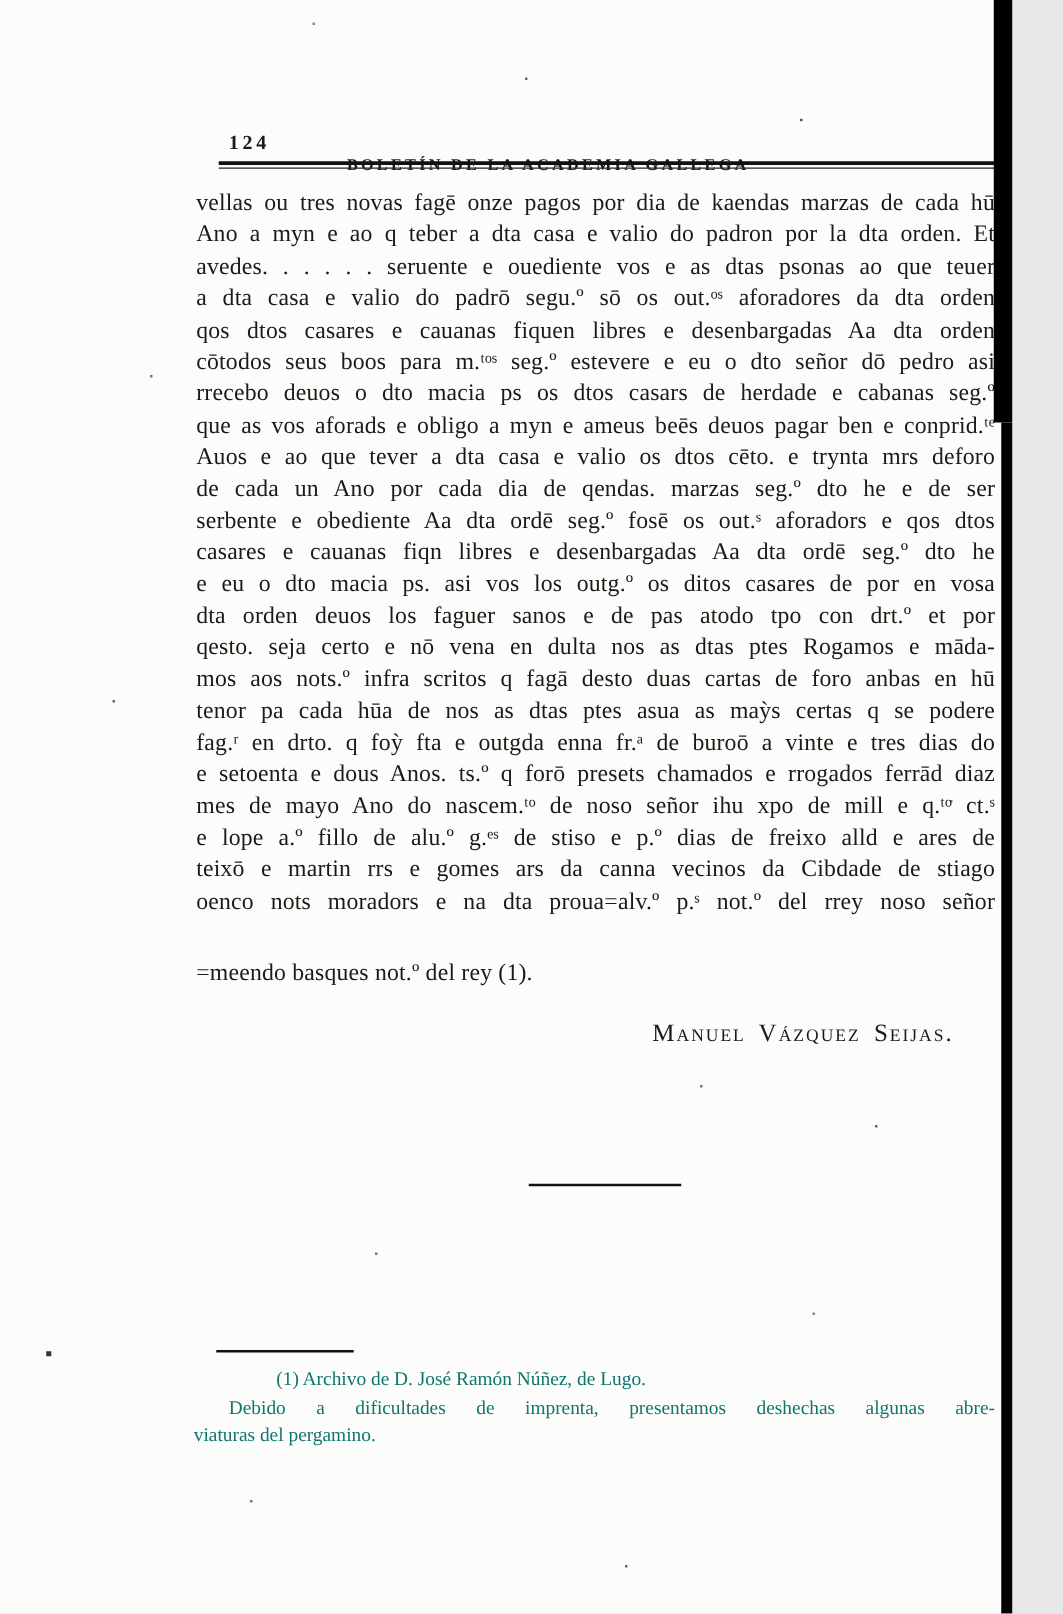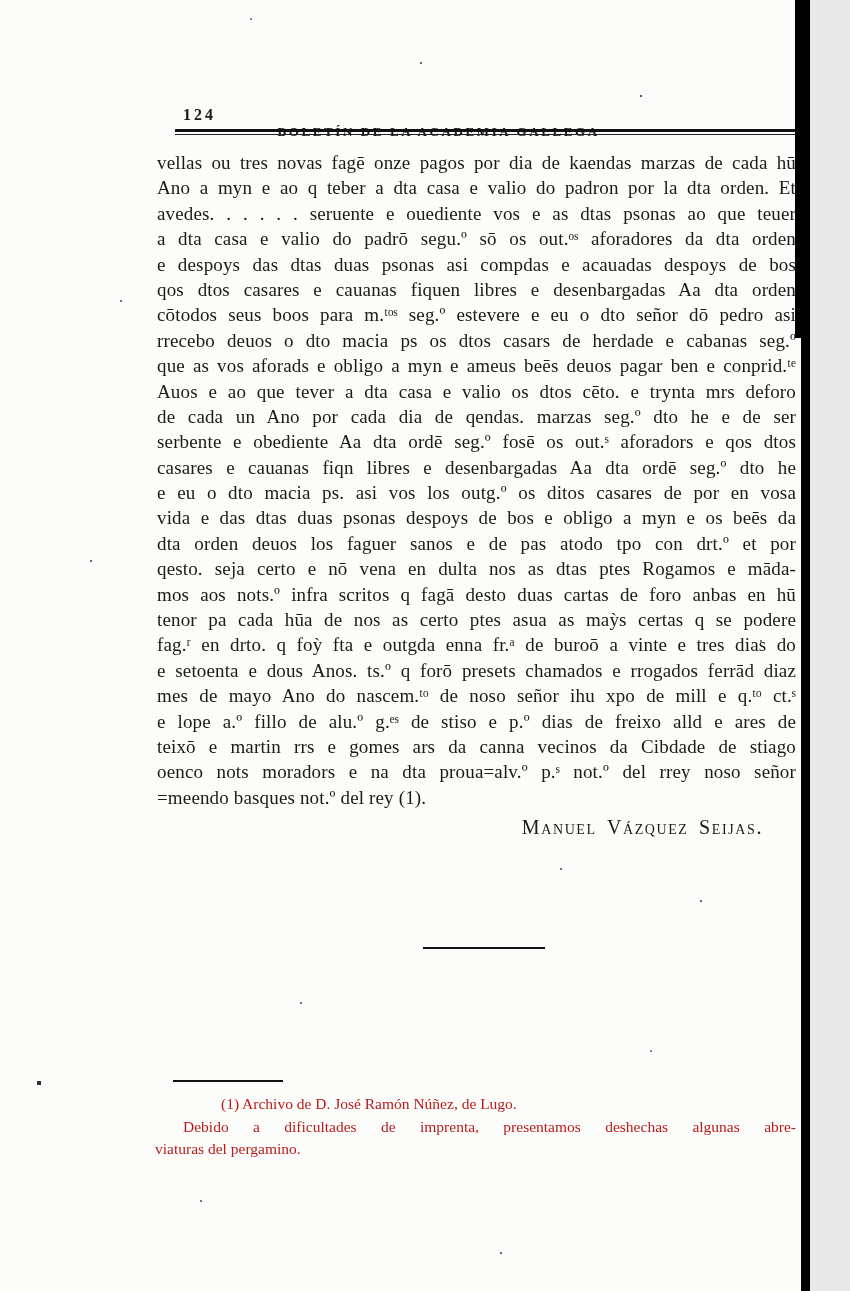--- a/index.html
+++ b/index.html
@@ -95,20 +95,21 @@
   }
   .body-text .line {
     text-align: justify;
     text-align-last: justify;
     height: 25.4px;
     white-space: nowrap-normal;
   }
   .body-text .line.last {
     text-align: left;
     text-align-last: left;
+    margin-top: 32px;
   }
 
   
   .signature {
     position: absolute;
     left: 157px; top: 816px;
     width: 639px;
     text-align: right;
     padding-right: 0;
     box-sizing: border-box;
@@ -137,21 +138,21 @@
     left: 173px; top: 1080px;
     width: 110px; height: 2px;
     background: #111;
   }
   .footnote {
     position: absolute;
     left: 155px; top: 1093px;
     width: 641px;
     font-size: 15.5px;
     line-height: 22.5px;
-    color: #b91c1c;
+    color: #0f766e;
   }
   .footnote .fn-line-1 { text-indent: 66px; }
   .footnote .fn-line-2 {
     text-indent: 28px;
     text-align: justify;
     text-align-last: justify;
   }
   .footnote .fn-line-3 { text-indent: 0; }
 </style>
 </head>
@@ -169,35 +170,33 @@
   <div class="header-rule">
     <div class="thick"></div>
     <div class="thin"></div>
   </div>
 
   <div class="body-text">
       <div class="line">vellas ou tres novas fagē onze pagos por dia de kaendas marzas de cada hū</div>
       <div class="line">Ano a myn e ao q teber a dta casa e valio do padron por la dta orden. Et</div>
       <div class="line">avedes. . . . . . seruente e ouediente vos e as dtas psonas ao que teuer</div>
       <div class="line">a dta casa e valio do padrō segu.º sō os out.ᵒˢ aforadores da dta orden</div>
-      <div class="line">e despoys das dtas duas psonas asi compdas e acauadas despoys de bos</div>
       <div class="line">qos dtos casares e cauanas fiquen libres e desenbargadas Aa dta orden</div>
       <div class="line">cōtodos seus boos para m.ᵗᵒˢ seg.º estevere e eu o dto señor dō pedro asi</div>
       <div class="line">rrecebo deuos o dto macia ps os dtos casars de herdade e cabanas seg.º</div>
       <div class="line">que as vos aforads e obligo a myn e ameus beēs deuos pagar ben e conprid.ᵗᵉ</div>
       <div class="line">Auos e ao que tever a dta casa e valio os dtos cēto. e trynta mrs deforo</div>
       <div class="line">de cada un Ano por cada dia de qendas. marzas seg.º dto he e de ser</div>
       <div class="line">serbente e obediente Aa dta ordē seg.º fosē os out.ˢ aforadors e qos dtos</div>
       <div class="line">casares e cauanas fiqn libres e desenbargadas Aa dta ordē seg.º dto he</div>
       <div class="line">e eu o dto macia ps. asi vos los outg.º os ditos casares de por en vosa</div>
-      <div class="line">vida e das dtas duas psonas despoys de bos e obligo a myn e os beēs da</div>
       <div class="line">dta orden deuos los faguer sanos e de pas atodo tpo con drt.º et por</div>
       <div class="line">qesto. seja certo e nō vena en dulta nos as dtas ptes Rogamos e māda-</div>
       <div class="line">mos aos nots.º infra scritos q fagā desto duas cartas de foro anbas en hū</div>
-      <div class="line">tenor pa cada hūa de nos as certo ptes asua as maỳs certas q se podere</div>
+      <div class="line">tenor pa cada hūa de nos as dtas ptes asua as maỳs certas q se podere</div>
       <div class="line">fag.ʳ en drto. q foỳ fta e outgda enna fr.ᵃ de buroō a vinte e tres dias do</div>
       <div class="line">e setoenta e dous Anos. ts.º q forō presets chamados e rrogados ferrād diaz</div>
       <div class="line">mes de mayo Ano do nascem.ᵗᵒ de noso señor ihu xpo de mill e q.ᵗᵒ ct.ˢ</div>
       <div class="line">e lope a.º fillo de alu.º g.ᵉˢ de stiso e p.º dias de freixo alld e ares de</div>
       <div class="line">teixō e martin rrs e gomes ars da canna vecinos da Cibdade de stiago</div>
       <div class="line">oenco nots moradors e na dta proua=alv.º p.ˢ not.º del rrey noso señor</div>
       <div class="line last">=meendo basques not.º del rey (1).</div>
     </div>
 
   <div class="signature">

